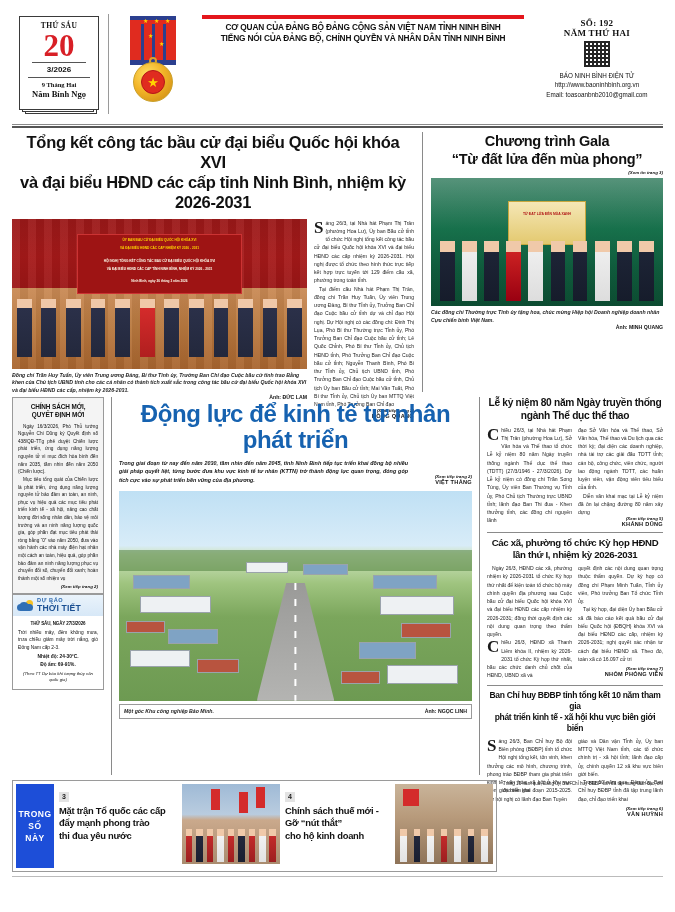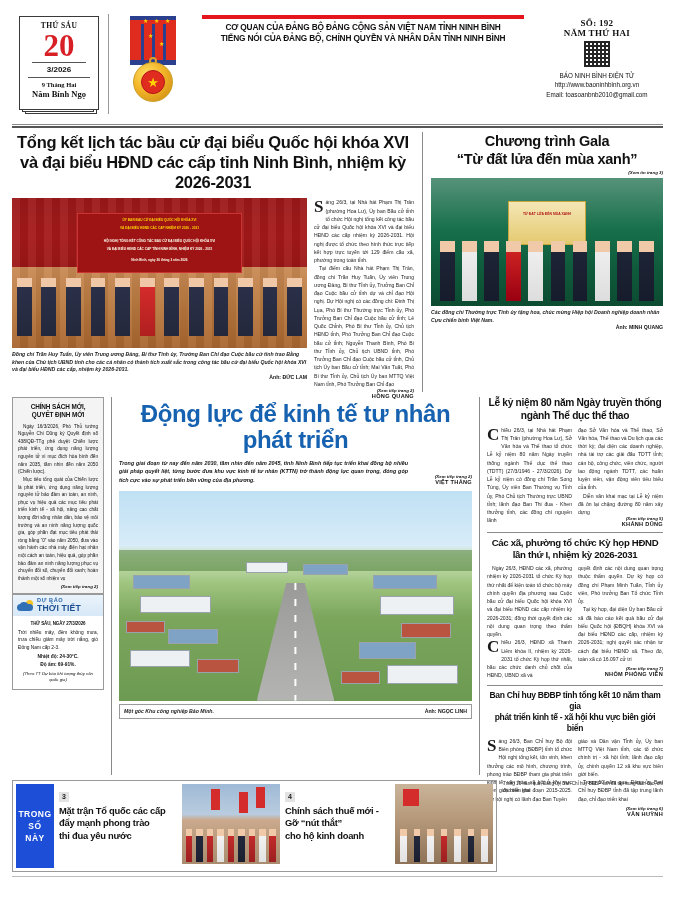--- a/index.html
+++ b/index.html
@@ -259,21 +259,21 @@
       <div class="pub-site">Email: toasoanbnb2010@gmail.com</div>
     </div>
   </div>
 
   <div class="head-rule"></div>
   <div class="head-rule2"></div>
 
   <div class="top-sec">
 
     <div class="top-left">
-      <div class="hl hl-main">Tổng kết lịch tác bầu cử đại biểu Quốc hội khóa XVI</div>
+      <div class="hl hl-main">Tổng kết công tác bầu cử đại biểu Quốc hội khóa XVI</div>
       <div class="hl hl-main">và đại biểu HĐND các cấp tỉnh Ninh Bình, nhiệm kỳ 2026-2031</div>
 
       <div class="top-left-body">
         <div class="photo-col">
           <div class="photo photo-main">
             <div class="flagstrip"></div>
             <div class="banner">
               <div class="banner-t banner-y" style="top:6%;">ỦY BAN BẦU CỬ ĐẠI BIỂU QUỐC HỘI KHÓA XVI</div>
               <div class="banner-t banner-y" style="top:20%;">VÀ ĐẠI BIỂU HĐND CÁC CẤP NHIỆM KỲ 2026 - 2031</div>
               <div class="banner-t" style="top:42%;">HỘI NGHỊ TỔNG KẾT CÔNG TÁC BẦU CỬ ĐẠI BIỂU QUỐC HỘI KHÓA XVI</div>
@@ -305,21 +305,21 @@
           <div class="jump">(Xem tiếp trang 2)</div>
           <div class="byline">HỒNG QUANG</div>
         </div>
       </div>
     </div>
 
     <div class="top-div"></div>
 
     <div class="top-right">
       <div class="hl" style="font-size:14.5px; line-height:1.25;">Chương trình Gala</div>
-      <div class="hl" style="font-size:14.5px; line-height:1.25;">“Từ đất lửa đến mùa xanh”</div>
+      <div class="hl" style="font-size:14.5px; line-height:1.25;">“Từ đất lửa đến mùa phong”</div>
       <div class="jump" style="margin:2px 0 3px 0;">(Xem tin trang 3)</div>
       <div class="photo photo-gala">
         <div class="gala-sign"></div>
         <div class="gala-txt">TỪ ĐẤT LỬA ĐẾN MÙA XANH</div>
         <div class="gala-people">
           <div class="gp"></div>
             <div class="gp wh"></div>
             <div class="gp"></div>
             <div class="gp red"></div>
           <div class="gp wh"></div>

